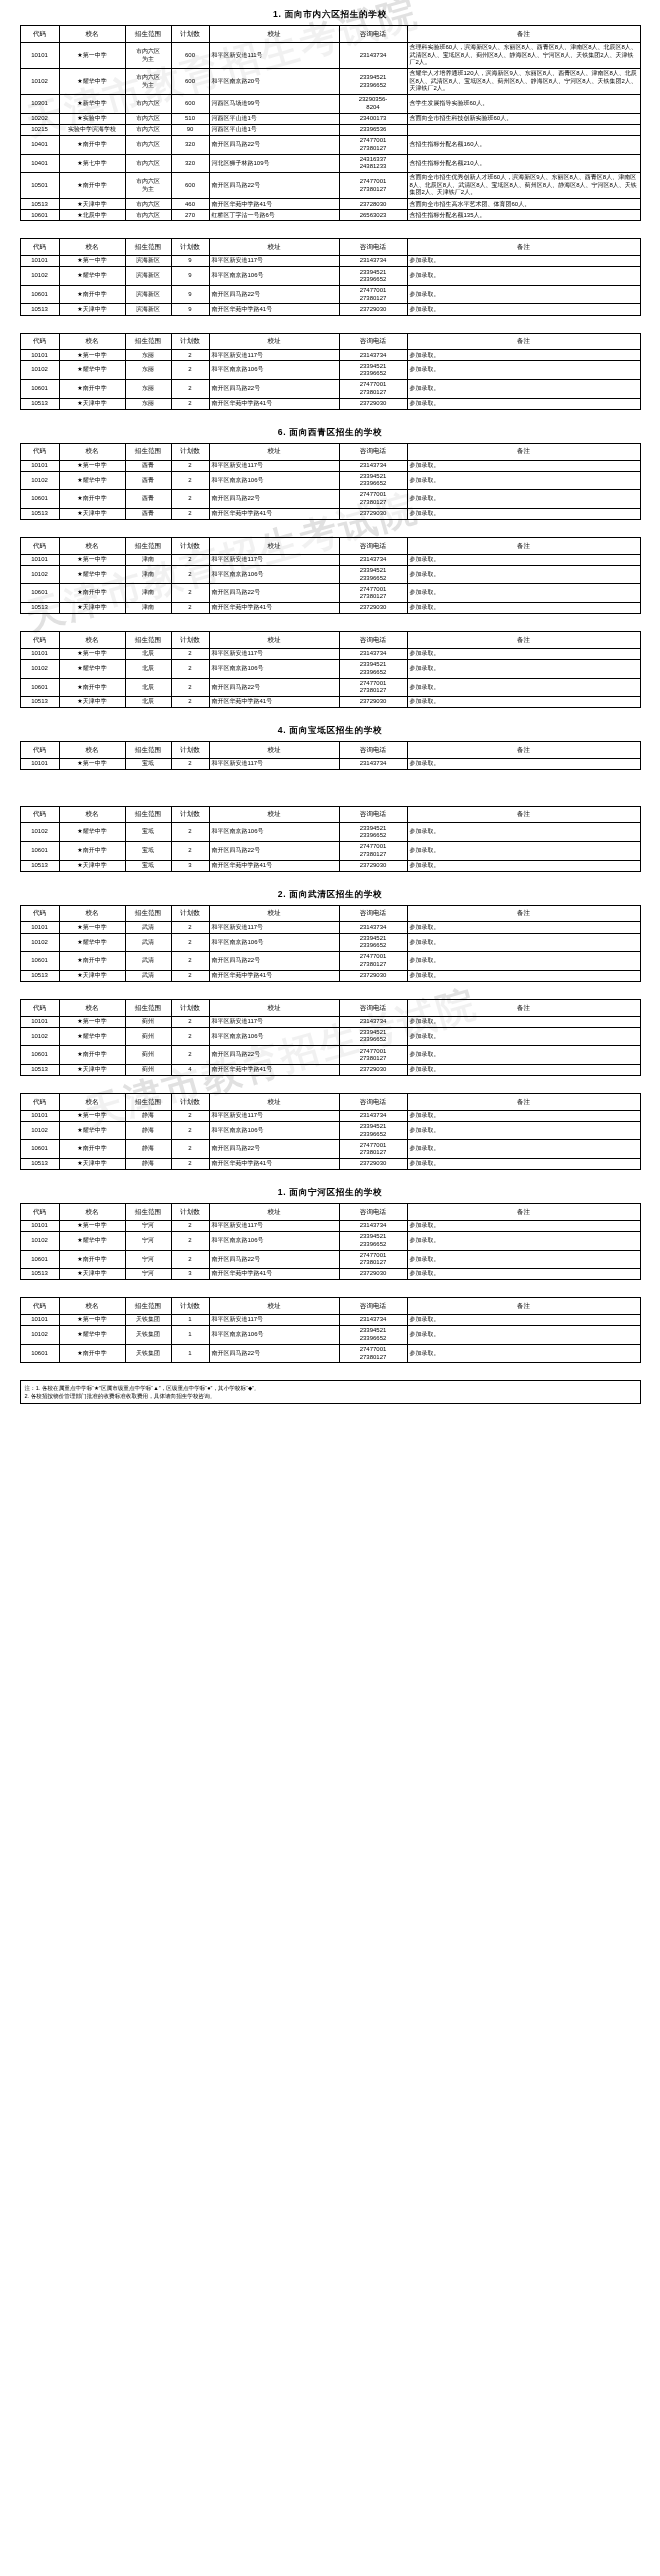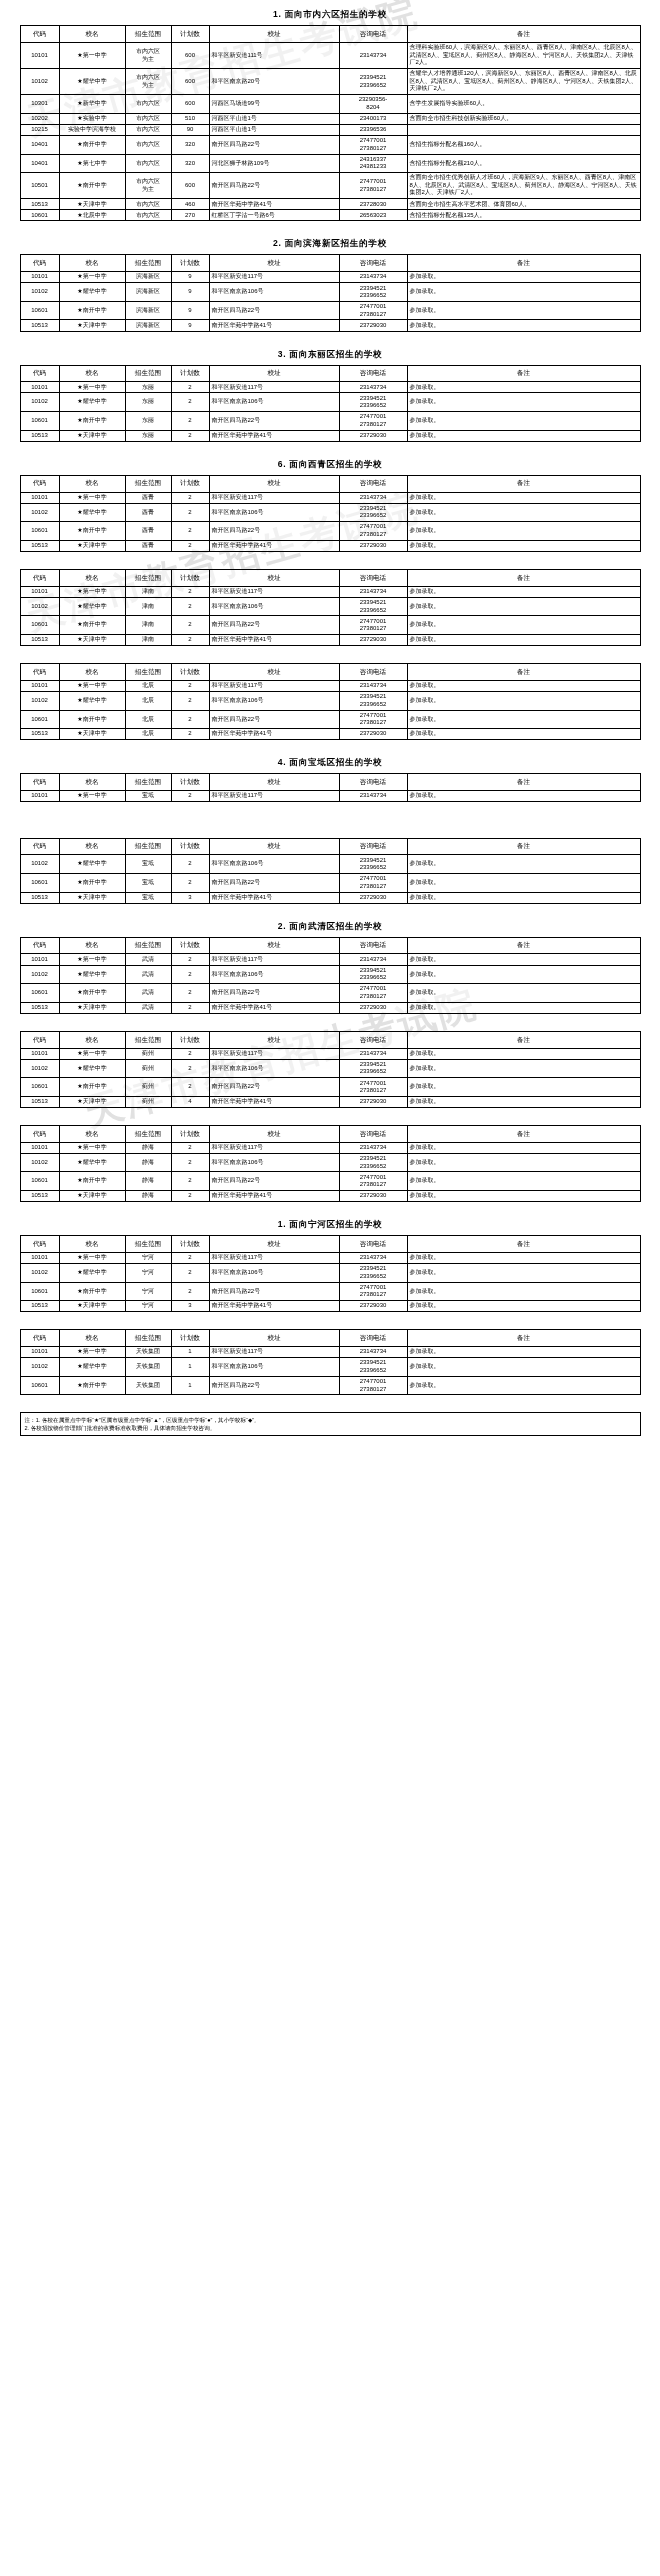--- a/index.html
+++ b/index.html
@@ -202,21 +202,20 @@
               <td class="c col-scope">市内六区</td>
               <td class="c col-plan">270</td>
               <td class="l col-addr">红桥区丁字沽一号路6号</td>
               <td class="phone col-tel">26563023</td>
               <td class="note col-remark">含招生指标分配名额135人。</td>
             </tr>
           </tbody>
         </table>
       </div>
       <div class="section">
-        <div class="sec-title">2. 面向滨海新区招生的学校</div>
         <table class="tbl">
           <thead>
             <tr>
               <th class="col-code">代码</th>
               <th class="col-school">校名</th>
               <th class="col-scope">招生范围</th>
               <th class="col-plan">计划数</th>
               <th class="col-addr">校址</th>
               <th class="col-tel">咨询电话</th>
               <th class="col-remark">备注</th>
@@ -256,21 +255,20 @@
               <td class="c col-scope">滨海新区</td>
               <td class="c col-plan">9</td>
               <td class="l col-addr">南开区华苑中学路41号</td>
               <td class="phone col-tel">23729030</td>
               <td class="note col-remark">参加录取。</td>
             </tr>
           </tbody>
         </table>
       </div>
       <div class="section">
-        <div class="sec-title">3. 面向东丽区招生的学校</div>
         <table class="tbl">
           <thead>
             <tr>
               <th class="col-code">代码</th>
               <th class="col-school">校名</th>
               <th class="col-scope">招生范围</th>
               <th class="col-plan">计划数</th>
               <th class="col-addr">校址</th>
               <th class="col-tel">咨询电话</th>
               <th class="col-remark">备注</th>

